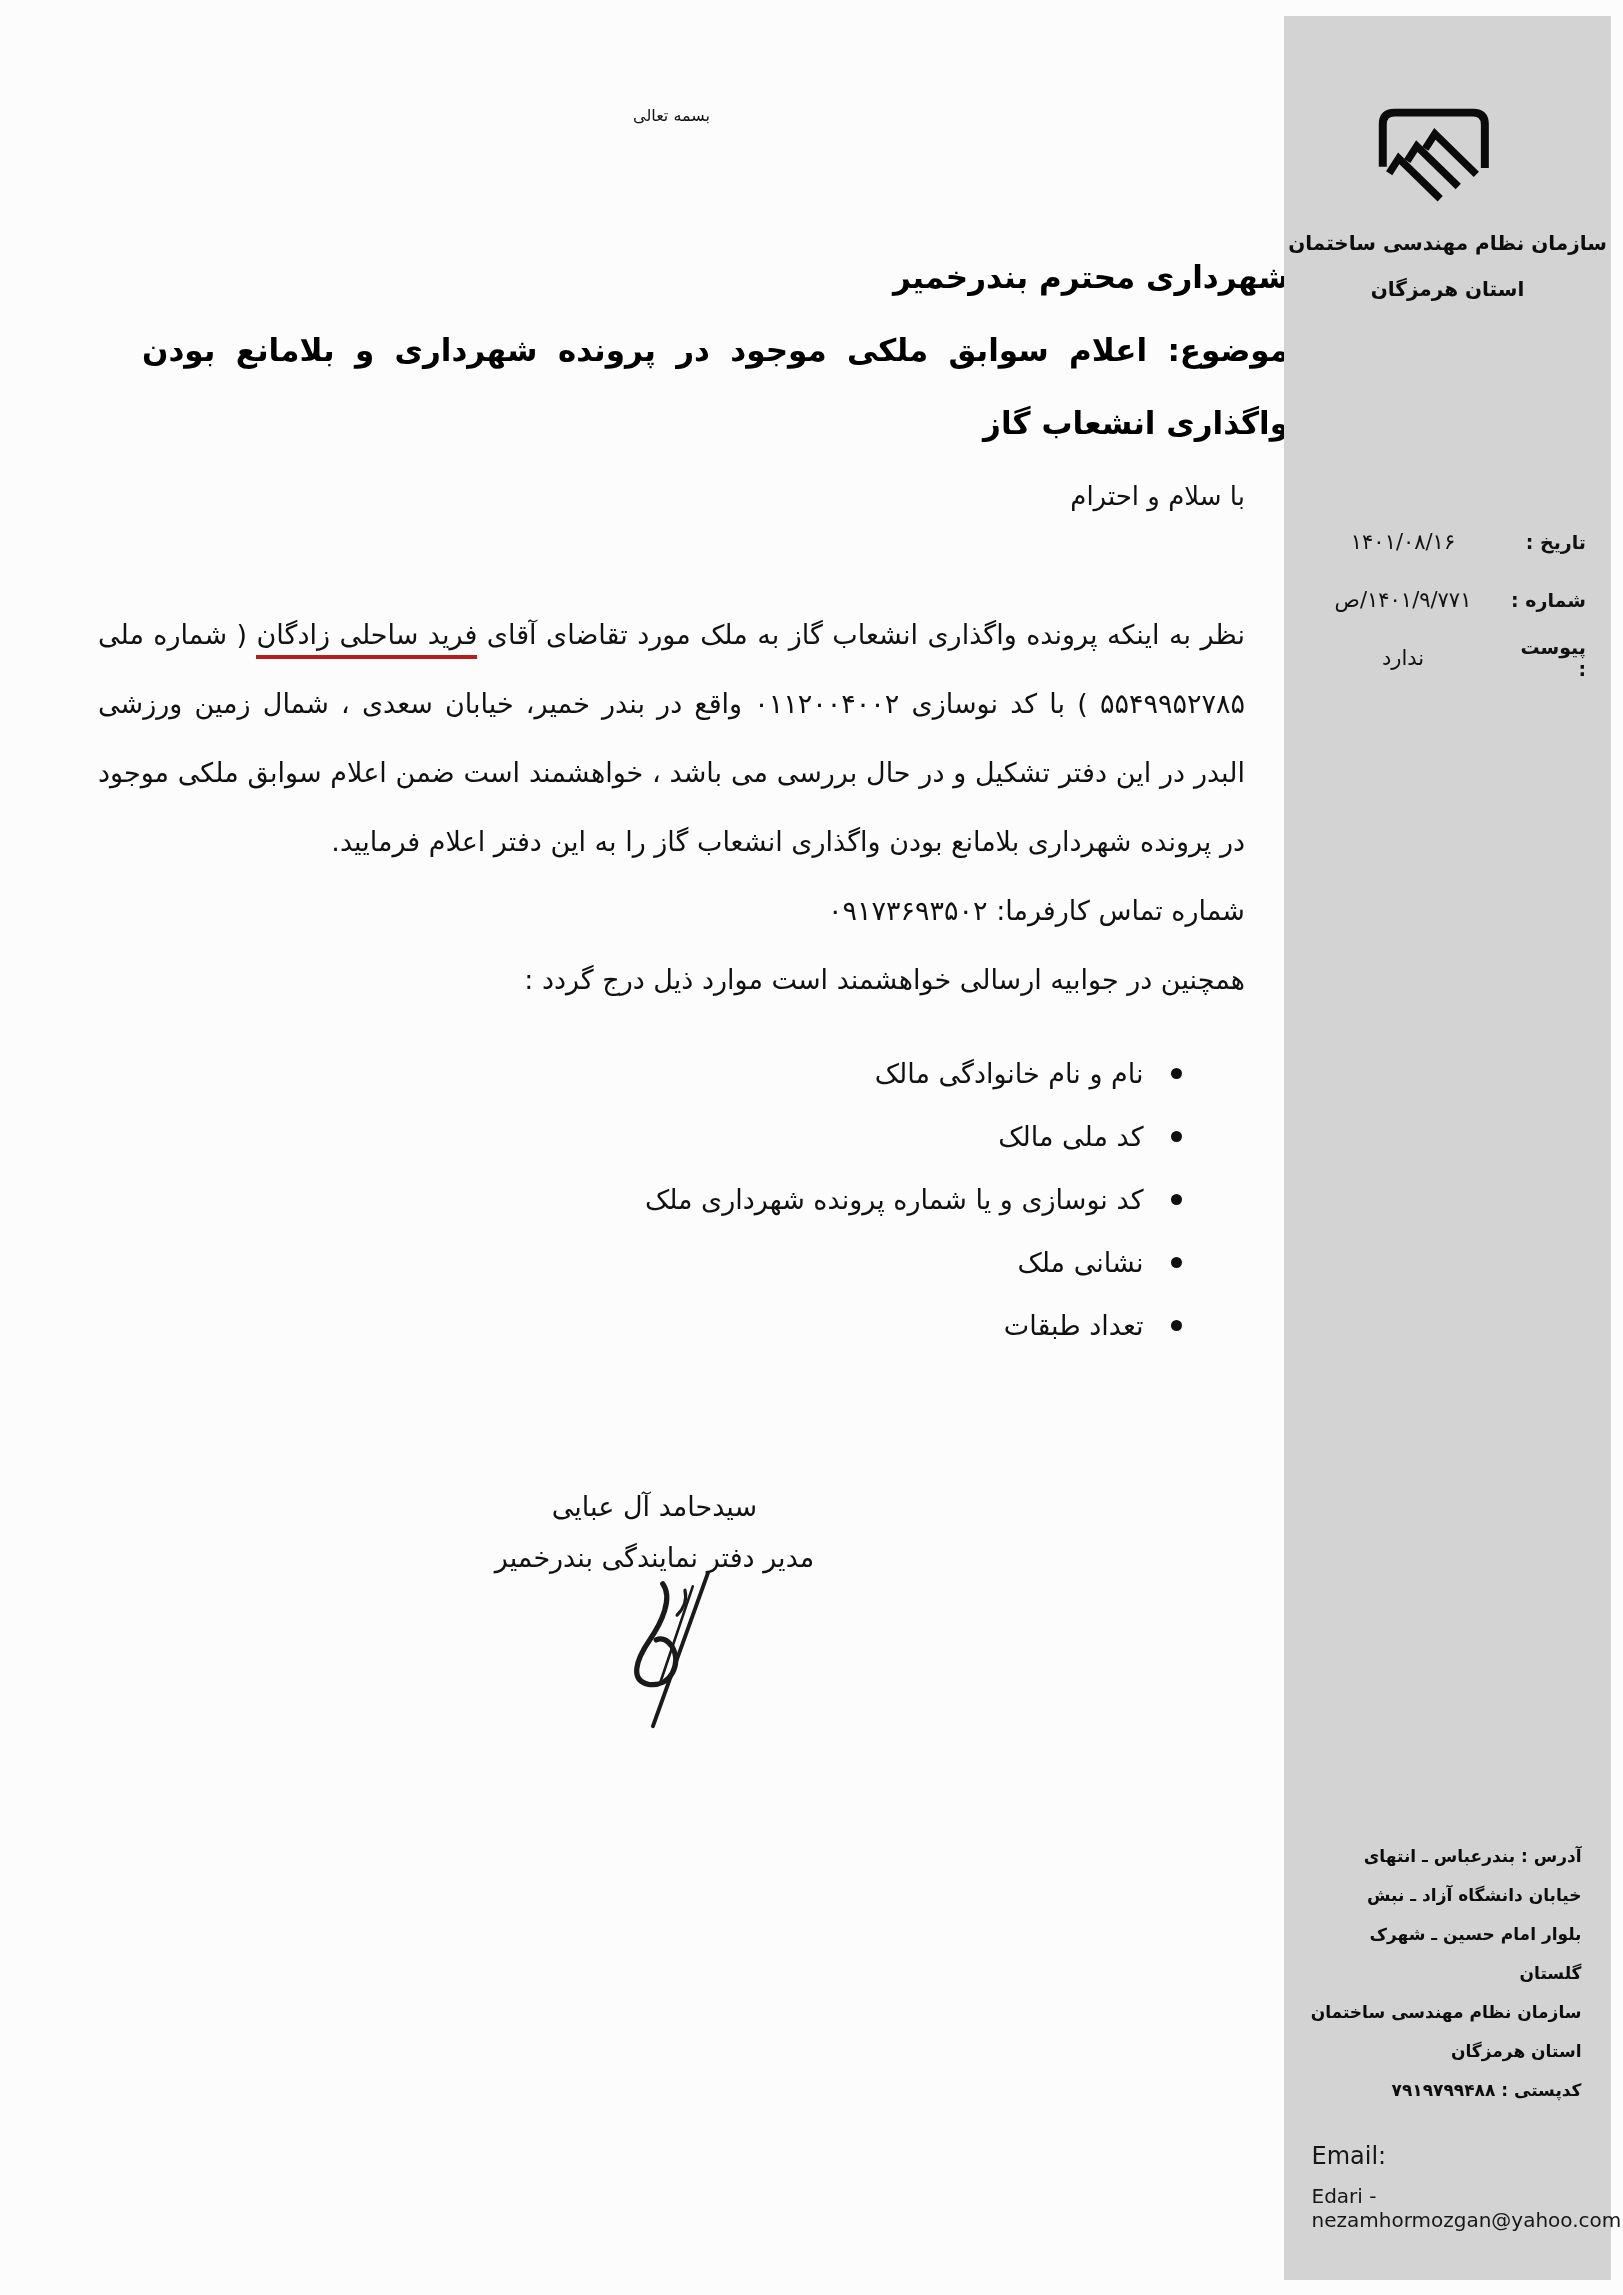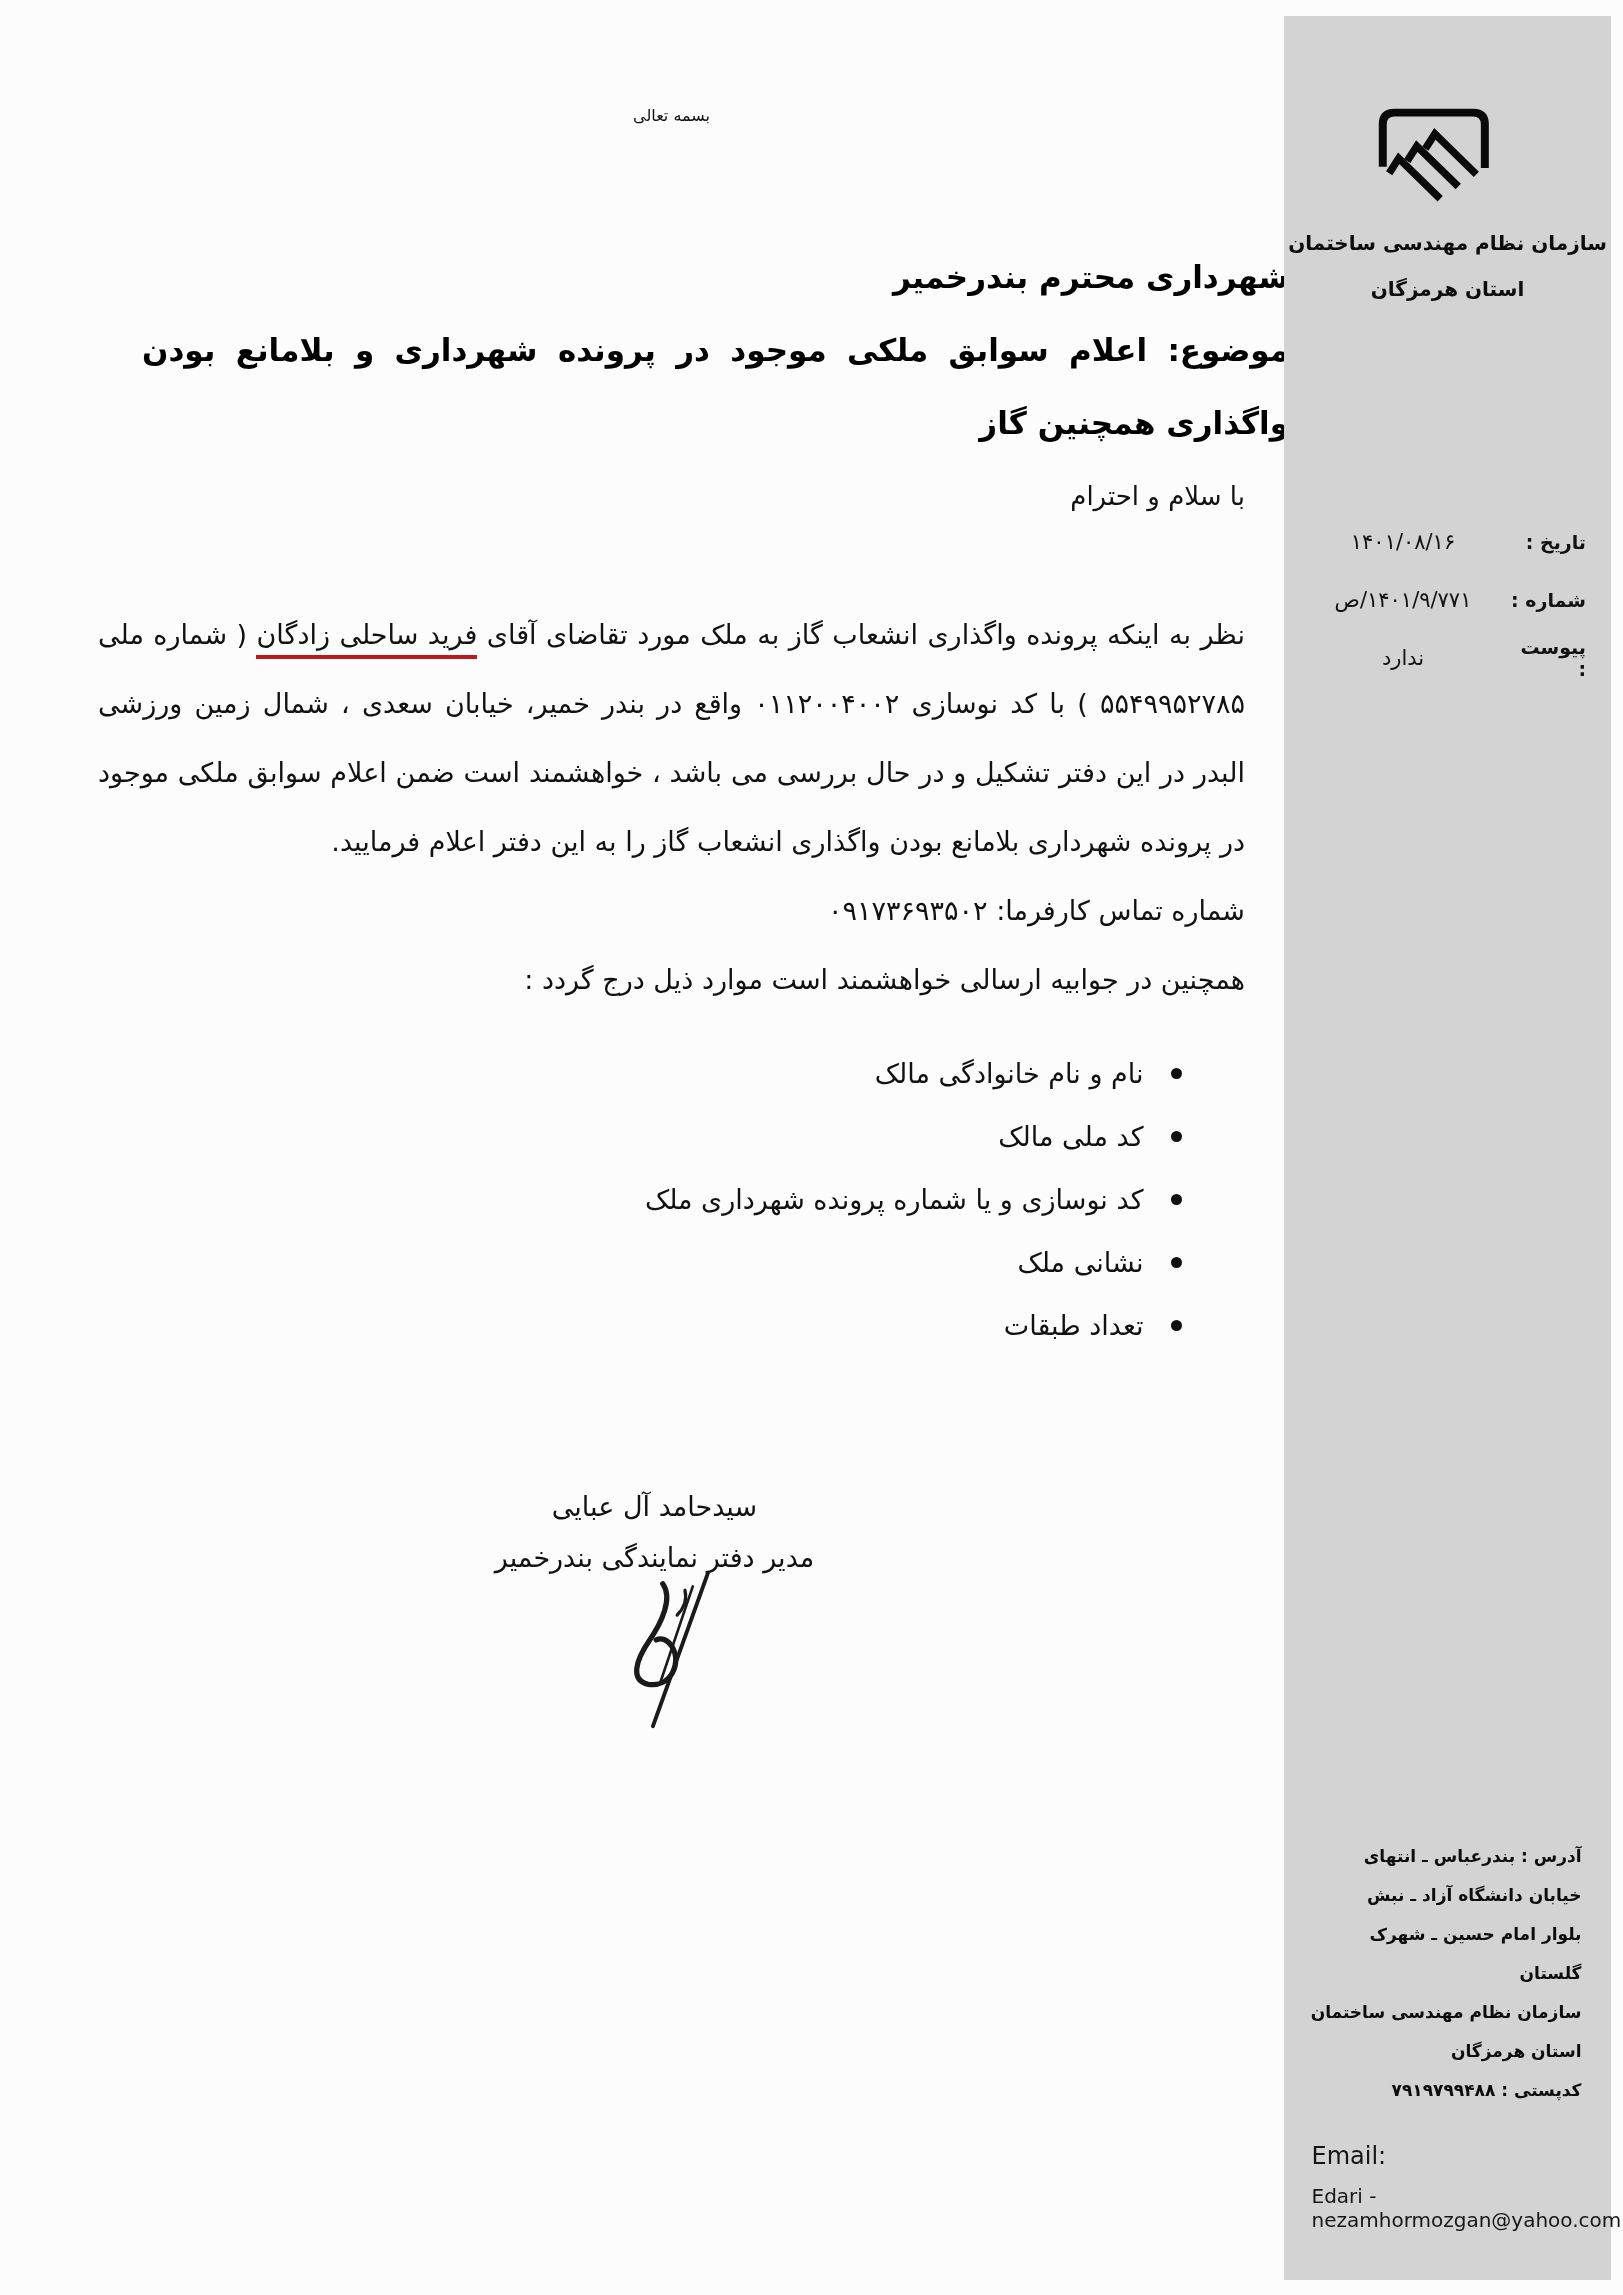--- a/index.html
+++ b/index.html
@@ -101,21 +101,21 @@
 </style>
 </head>
 <body>
 
 <div id="page">
 
   <div id="bismillah" class="abs">بسمه تعالی</div>
 
   <div id="letter-header" class="abs">
     <div id="recipient-line">شهرداری محترم بندرخمیر</div>
-    <div id="subject-line">موضوع: اعلام سوابق ملکی موجود در پرونده شهرداری و بلامانع بودن واگذاری همچنین گاز</div>
+    <div id="subject-line">موضوع: اعلام سوابق ملکی موجود در پرونده شهرداری و بلامانع بودن واگذاری انشعاب گاز</div>
   </div>
 
   <div id="salutation" class="abs">با سلام و احترام</div>
 
   <div id="body-paragraph" class="abs"><span>نظر به اینکه پرونده واگذاری انشعاب گاز به ملک مورد تقاضای آقای </span><span id="owner-underline">فرید ساحلی زادگان</span><span> ( شماره ملی ۵۵۴۹۹۵۲۷۸۵ ) با کد نوسازی ۰۱۱۲۰۰۴۰۰۲ واقع در بندر خمیر، خیابان سعدی ، شمال زمین ورزشی البدر در این دفتر تشکیل و در حال بررسی می باشد ، خواهشمند است ضمن اعلام سوابق ملکی موجود در پرونده شهرداری بلامانع بودن واگذاری انشعاب گاز را به این دفتر اعلام فرمایید.</span></div>
 
   <div id="contact-line" class="abs">شماره تماس کارفرما: ۰۹۱۷۳۶۹۳۵۰۲</div>
 
   <div id="request-line" class="abs">همچنین در جوابیه ارسالی خواهشمند است موارد ذیل درج گردد :</div>
 

